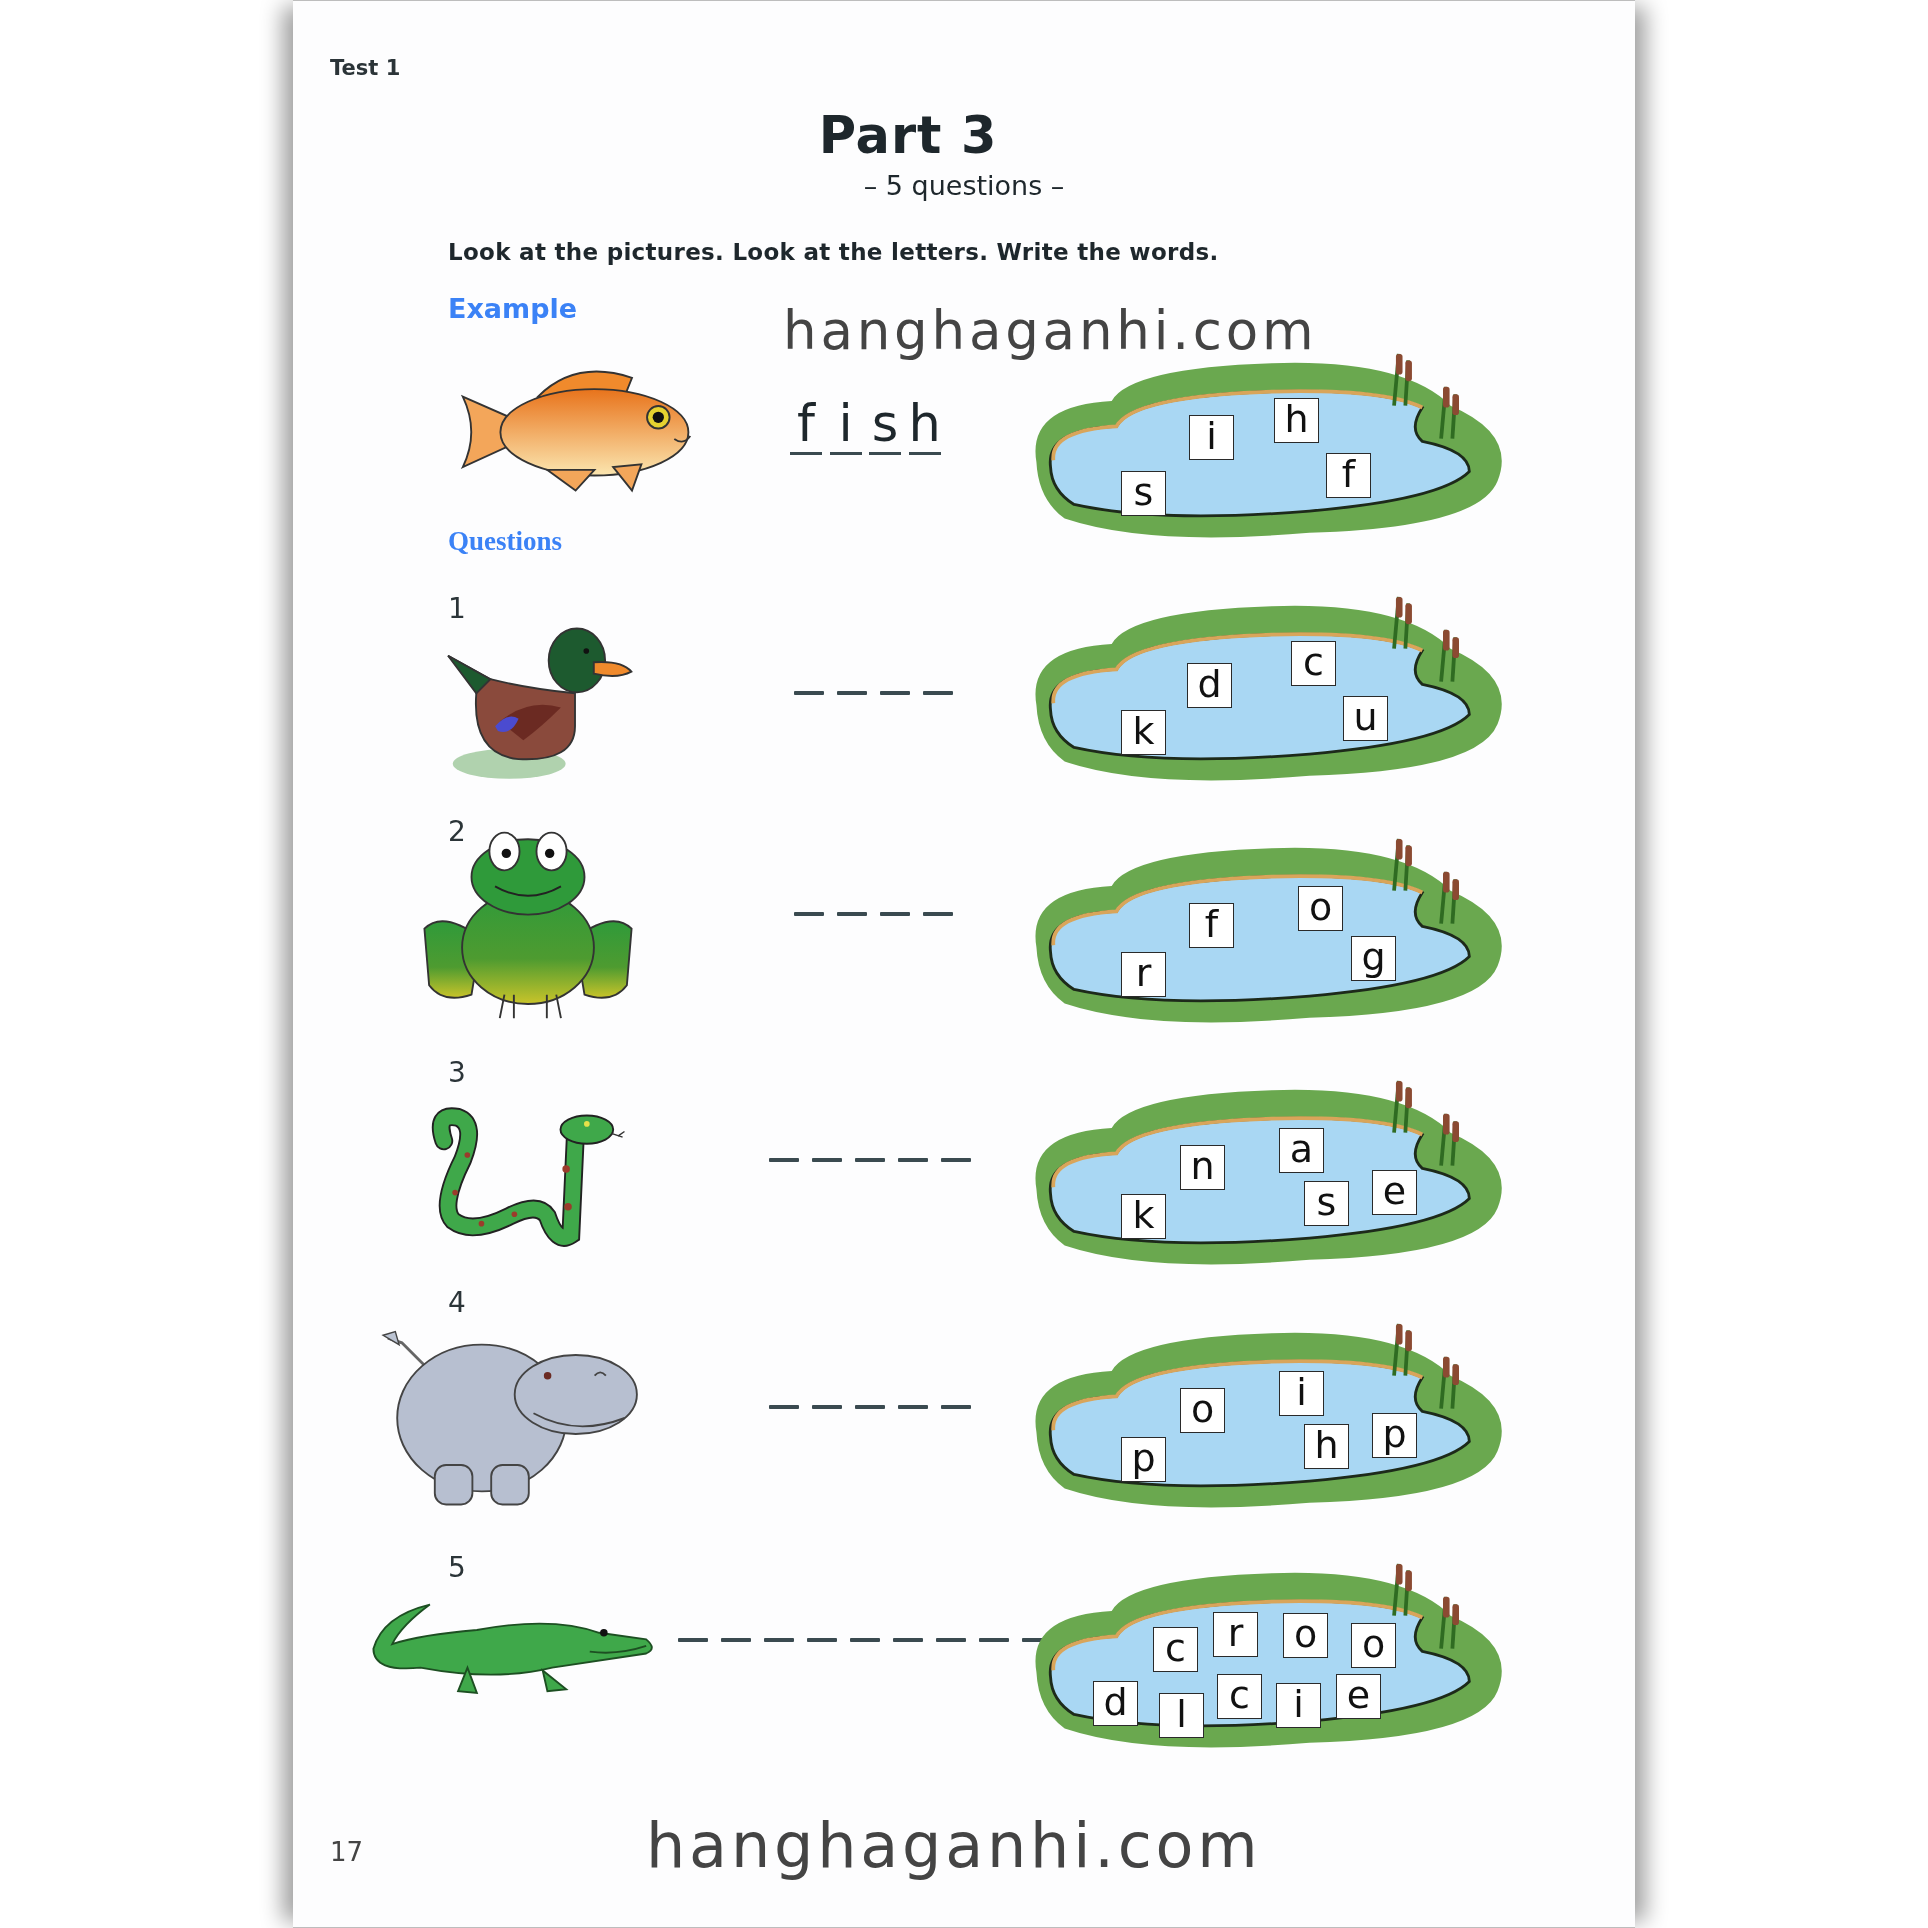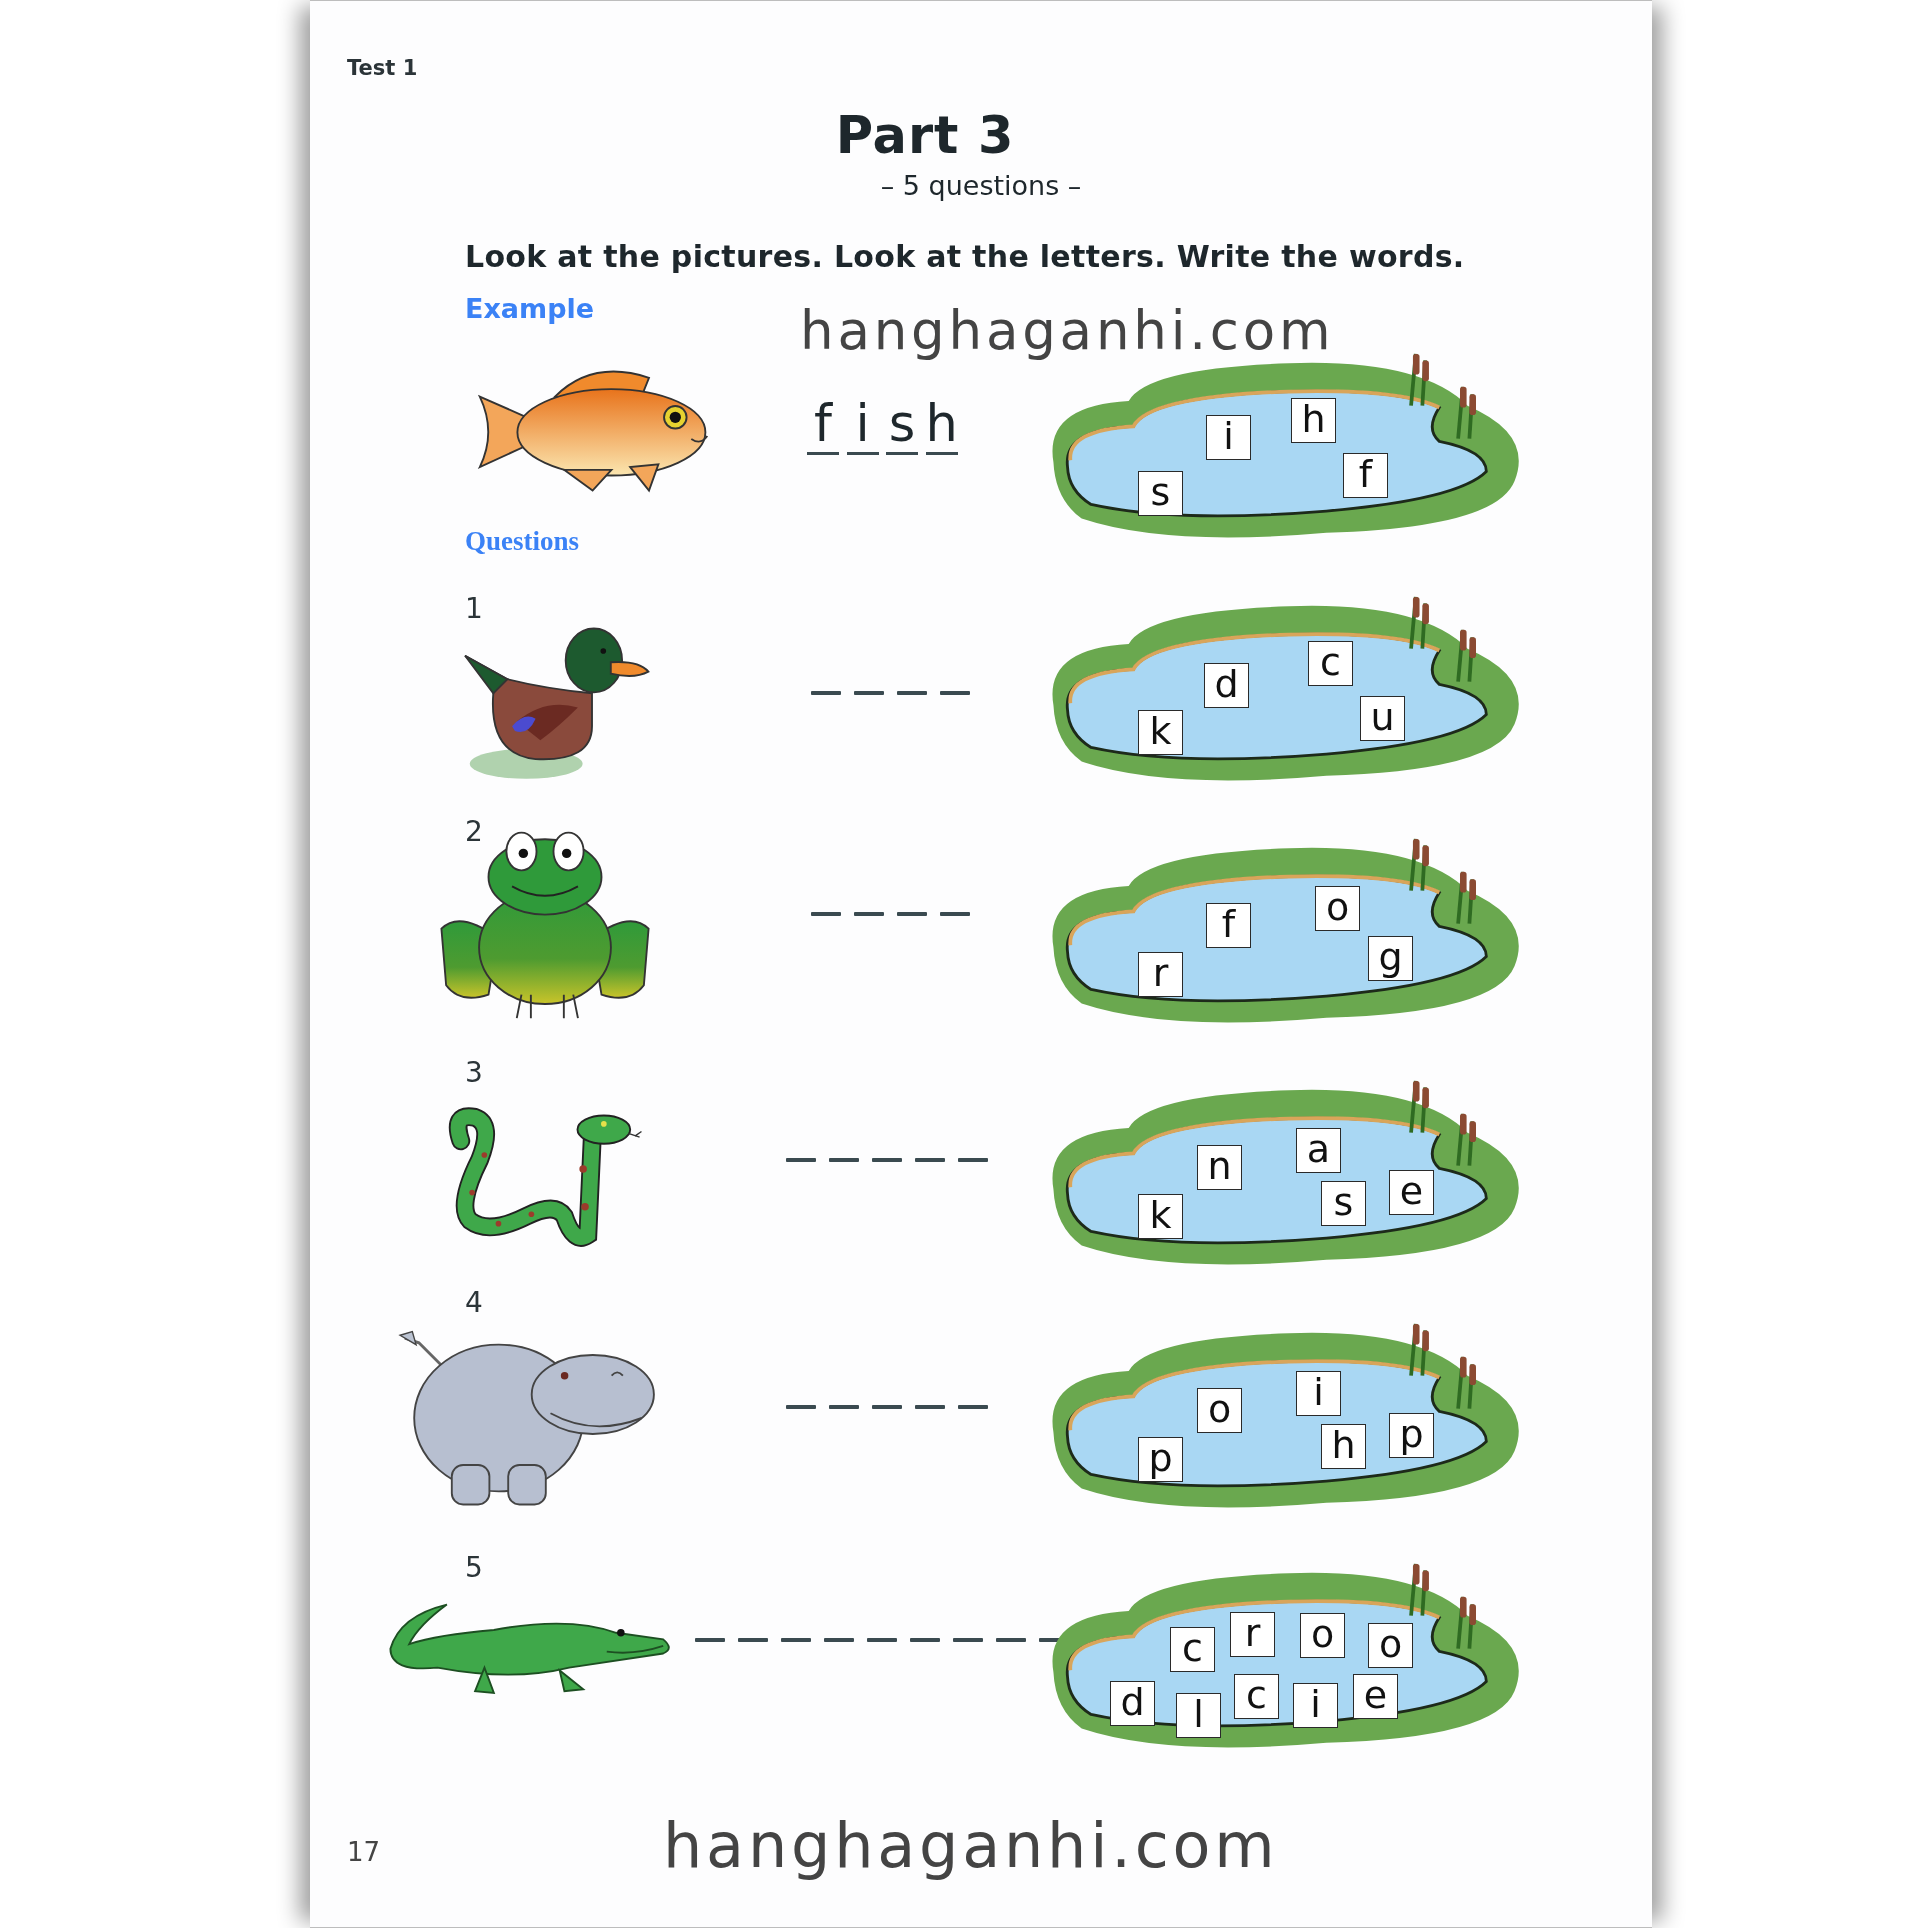--- a/index.html
+++ b/index.html
@@ -1,30 +1,30 @@
 <!DOCTYPE html>
 <html style="font-size:15px"><head>
   <meta charset="utf-8">
   <style>
     html, body { margin: 0; padding: 0; }
     body {
       width: 1928px; height: 1928px; background: #ffffff; position: relative; overflow: hidden;
       font-family: "DejaVu Sans", sans-serif; color: #1f2a30;
     }
     .page {
-      position: absolute; left: 310px; top: 0; width: 1342px; height: 1926px;
+      position: absolute; left: 293px; top: 0; width: 1342px; height: 1926px;
       background: #fdfdfe;
       border-top: 1.9px solid #bdbdbd; border-bottom: 1.9px solid #bdbdbd;
       box-shadow: -17px 0 21px -5.6px rgba(0,0,0,0.38), 17px 0 21px -5.6px rgba(0,0,0,0.38);
     }
     .abs { position: absolute; }
     .test-label { left: 37px; top: 55px; font-size: 21px; font-weight: bold; color: #2b3438; }
     .title { left: 0; width: 1230px; top: 105px; text-align: center; font-size: 51px; font-weight: bold; color: #1e272c; letter-spacing: 0.9px; }
     .subtitle { left: 0; width: 1342px; top: 169px; text-align: center; font-size: 27px; font-weight: normal; color: #1e272c; }
-    .instruction { left: 155px; top: 238px; font-size: 30px; font-weight: bold; color: #1e272c; letter-spacing: 0.3px; }
+    .instruction { left: 155px; top: 238px; font-size: 23px; font-weight: bold; color: #1e272c; letter-spacing: 0.3px; }
     .section-label { font-size: 27px; font-weight: bold; color: #3b82f6; }
     .watermark { font-family: "DejaVu Sans", sans-serif; color: #444444; font-size: 53px; letter-spacing: 3.8px; }
     .qnum { font-size: 28px; color: #2b3438; }
     .page-num { left: 37px; top: 1836px; font-size: 26px; color: #444; }
 
     .answer-dashes { display: flex; gap: 13px; }
     .answer-dashes span { display: block; width: 30px; height: 3.8px; background: #3a4a50; border-radius: 0.9px; }
 
     .example-word { display: flex; gap: 7.5px; font-family: "DejaVu Sans", sans-serif; font-size: 51px; color: #1e272c; }
     .example-word span { display: inline-block; width: 32px; text-align: center; border-bottom: 3.8px solid #3a4a50; line-height: 56px; }

